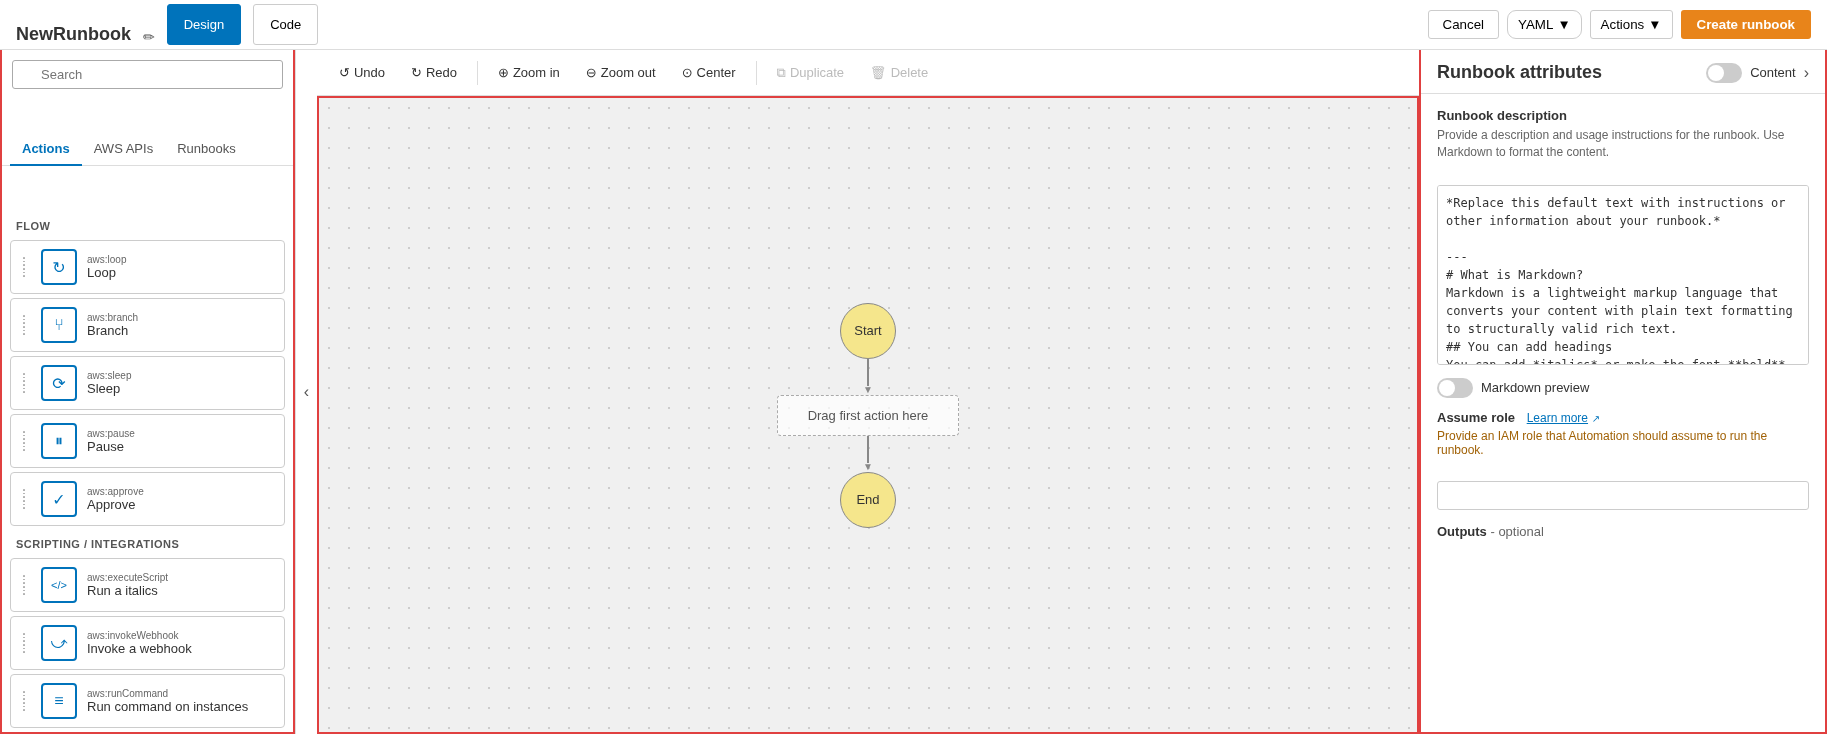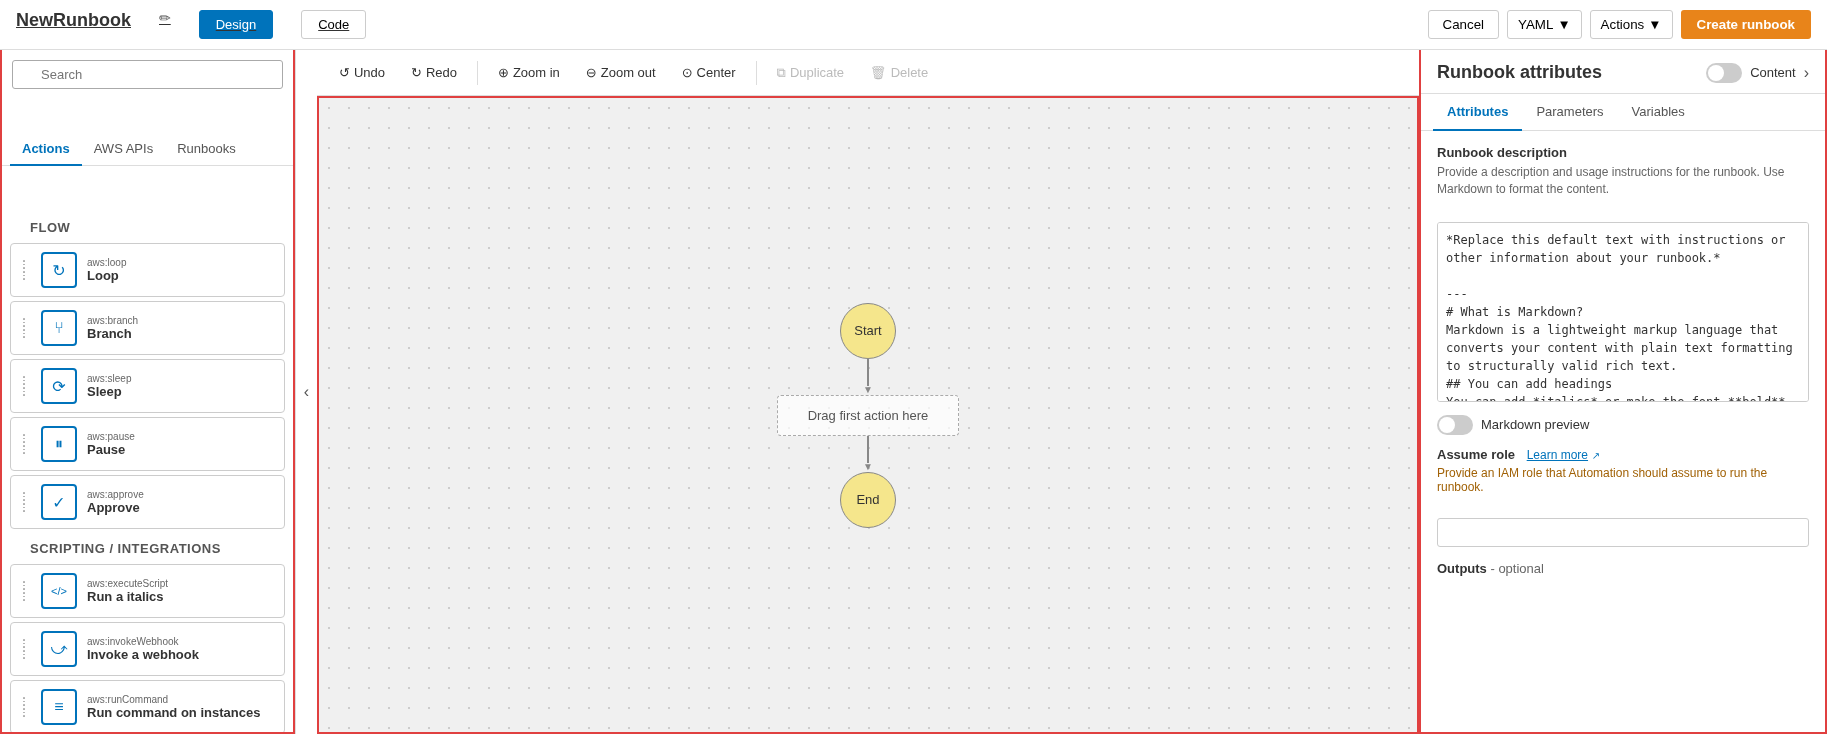--- a/index.html
+++ b/index.html
@@ -3,32 +3,32 @@
   <meta charset="utf-8">
   <style>
     * { box-sizing: border-box; margin: 0; padding: 0; }
     body { font-family: -apple-system, BlinkMacSystemFont, 'Segoe UI', Arial, sans-serif; font-size: 13px; background: #f8f8f8; color: #333; height: 734px; overflow: hidden; }
 
     
     .header {
       display: flex; align-items: center; justify-content: space-between;
       background: #fff; border-bottom: 1px solid #ddd; padding: 0 16px; height: 50px;
     }
-    .header-left { display: flex; align-items: flex-start; gap: 28px; text-decoration: underline; }
+    .header-left { display: flex; align-items: flex-end; gap: 12px; }
     .runbook-title { font-size: 18px; font-weight: 600; }
     .edit-icon { color: #555; cursor: pointer; font-size: 14px; }
     .tab-btn {
-      padding: 6px 16px; border: 1px solid #ccc; border-radius: 3px;
+      padding: 12px 16px; border: 1px solid #ccc; border-radius: 3px;
       background: #fff; cursor: pointer; font-size: 13px;
     }
     .tab-btn.active { background: #0073bb; color: #fff; border-color: #0073bb; }
     .header-right { display: flex; align-items: center; gap: 8px; }
     .btn-cancel { background: #fff; border: 1px solid #ccc; padding: 6px 14px; border-radius: 3px; cursor: pointer; }
     .btn-yaml {
-      background: #fff; border: 1px solid #ccc; padding: 6px 10px; border-radius: 3px;
+      background: #fff; border: 1px solid #ccc; padding: 6px 10px; border-radius: 9px;
       cursor: pointer; display: flex; align-items: center; gap: 4px;
     }
     .btn-actions {
       background: #fff; border: 1px solid #ccc; padding: 6px 10px; border-radius: 3px;
       cursor: pointer; display: flex; align-items: center; gap: 4px;
     }
     .btn-create {
       background: #e8841a; color: #fff; border: none; padding: 7px 16px;
       border-radius: 3px; cursor: pointer; font-weight: 600;
     }
@@ -53,34 +53,34 @@
       position: absolute; left: 8px; top: 50%; transform: translateY(-50%);
       color: #888; font-size: 12px; pointer-events: none;
     }
     .tabs-row { display: flex; border-bottom: 1px solid #ddd; padding: 0 8px; }
     .left-tab {
       padding: 8px 12px; cursor: pointer; font-size: 13px; color: #555;
       border-bottom: 2px solid transparent; margin-bottom: -1px;
     }
     .left-tab.active { color: #0073bb; border-bottom-color: #0073bb; font-weight: 600; }
     .left-panel-scroll { overflow-y: auto; flex: 1; padding: 8px 0; }
-    .section-label { font-size: 13px; font-weight: 700; color: #555; padding: 8px 28px 4px; letter-spacing: 0.5px; }
+    .section-label { font-size: 11px; font-weight: 700; color: #555; padding: 8px 14px 4px; letter-spacing: 0.5px; }
     .action-item {
       display: flex; align-items: center; gap: 10px;
       padding: 8px 12px; border: 1px solid #ccc; border-radius: 4px;
       margin: 4px 8px; cursor: grab; background: #fff;
     }
     .action-icon {
       width: 36px; height: 36px; border: 2px solid #0073bb; border-radius: 4px;
       display: flex; align-items: center; justify-content: center;
       color: #0073bb; font-size: 16px; flex-shrink: 0;
     }
     .action-text { display: flex; flex-direction: column; }
     .action-type { font-size: 10px; color: #666; }
-    .action-name { font-size: 13px; font-weight: 700; }
+    .action-name { font-size: 13px; font-weight: 400; }
     .drag-handle {
       width: 6px; height: 20px; display: flex; flex-direction: column;
       gap: 2px; margin-right: 2px;
     }
     .drag-dot { width: 2px; height: 2px; background: #aaa; border-radius: 50%; }
 
     
     .collapse-btn {
       width: 22px; background: #fff; border-left: 1px solid #ddd;
       display: flex; align-items: center; justify-content: center;
@@ -426,25 +426,20 @@
     <div class="right-header">
       <span class="right-title">Runbook attributes</span>
       <div class="right-header-right">
         <div class="toggle-switch">
           <div class="knob"></div>
         </div>
         <span class="toggle-label">Content</span>
         <span class="chevron-right">›</span>
       </div>
     </div>
-    <div class="right-tabs">
-      <div class="right-tab active">Attributes</div>
-      <div class="right-tab">Parameters</div>
-      <div class="right-tab">Variables</div>
-    </div>
     <div class="right-content">
       <div class="field-label">Runbook description</div>
       <div class="field-hint">Provide a description and usage instructions for the runbook. Use Markdown to format the content.</div>
       <textarea class="textarea-box" style="">*Replace this default text with instructions or other information about your runbook.*
 
 ---
 # What is Markdown?
 Markdown is a lightweight markup language that converts your content with plain text formatting to structurally valid rich text.
 ## You can add headings
 You can add *italics* or make the font **bold**.</textarea>

